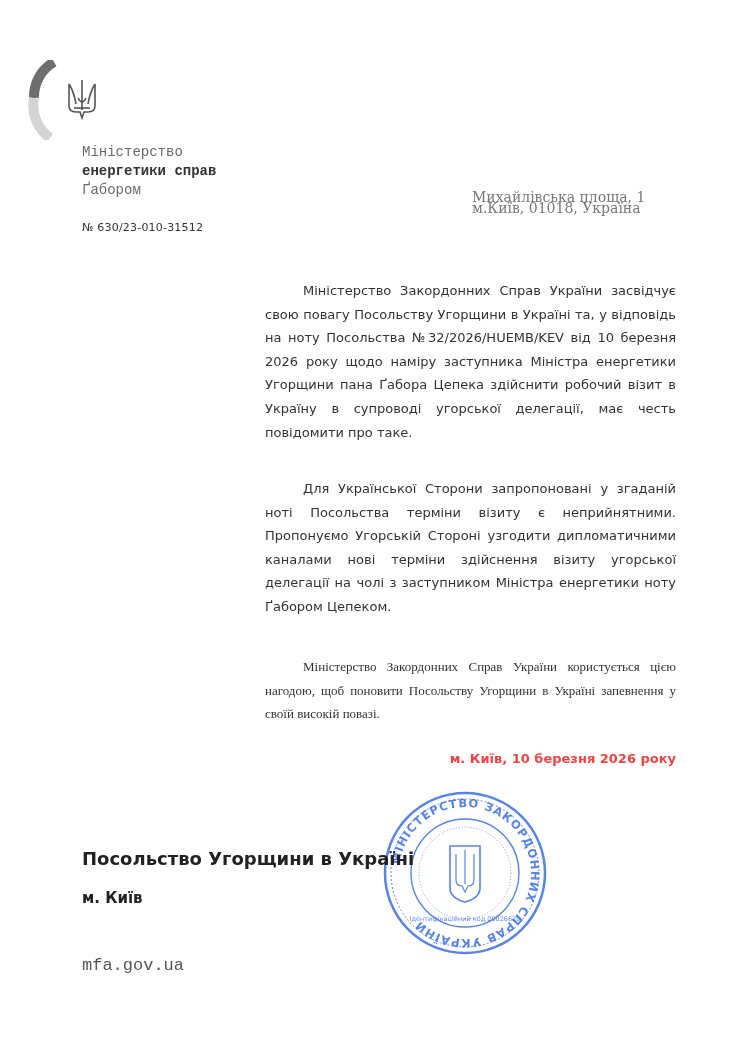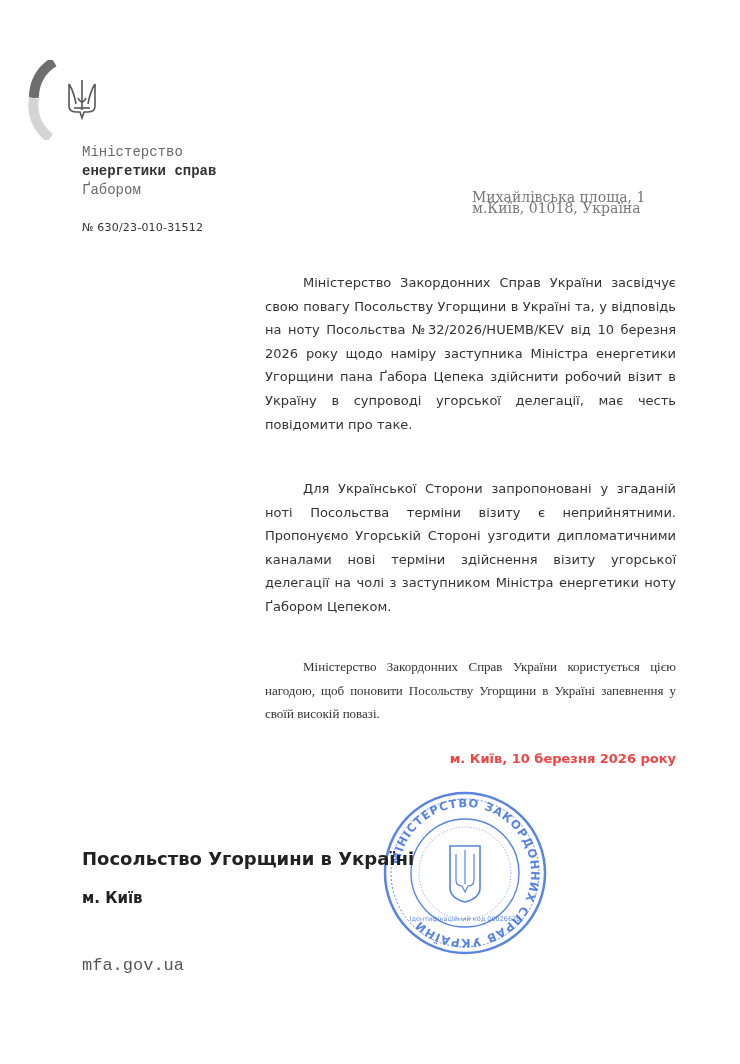--- a/index.html
+++ b/index.html
@@ -7,21 +7,21 @@
          font-family:"DejaVu Sans", sans-serif; color:#2b2b2b; }
   .abs { position:absolute; }
   .arc { left:24px; top:60px; width:60px; height:80px; }
   .trident { left:66px; top:78px; width:32px; height:44px; }
   .ministry { left:82px; top:143px; font-family:Liberation Mono, monospace; font-size:14px; line-height:19px; color:#6a6a6a; }
   .ministry .bold { font-weight:bold; color:#333; }
   .refno { left:82px; top:221px; font-size:11px; color:#333; letter-spacing:0.2px; }
   .address { left:472px; top:176px; font-family:"DejaVu Serif", serif; font-size:14px; line-height:11px; color:#777;margin-top:16px; }
   .body-text { left:265px; width:411px; font-size:13px; line-height:23.6px; color:#333; text-align:justify; }
   .body-text p { margin:0; text-indent:38px; }
-  .p1 { top:271px; }
+  .p1 { top:279px; }
   .p2 { top:477px; }
   .p3 { top:655px;font-family:Liberation Serif, serif; }
   .date { right:64px; top:751px; font-size:13px; color:#ef4444;font-weight:bold; }
   .recipient { left:82px; top:848px; font-size:18px; font-weight:bold; color:#222; }
   .city { left:82px; top:889px; font-size:15px; font-weight:bold; color:#222; }
   .site { left:82px; top:956px; font-family:Liberation Mono, monospace; font-size:17px; color:#555; }
   .stamp { left:380px; top:788px; width:170px; height:170px; }
 </style>
 </head>
 <body>

